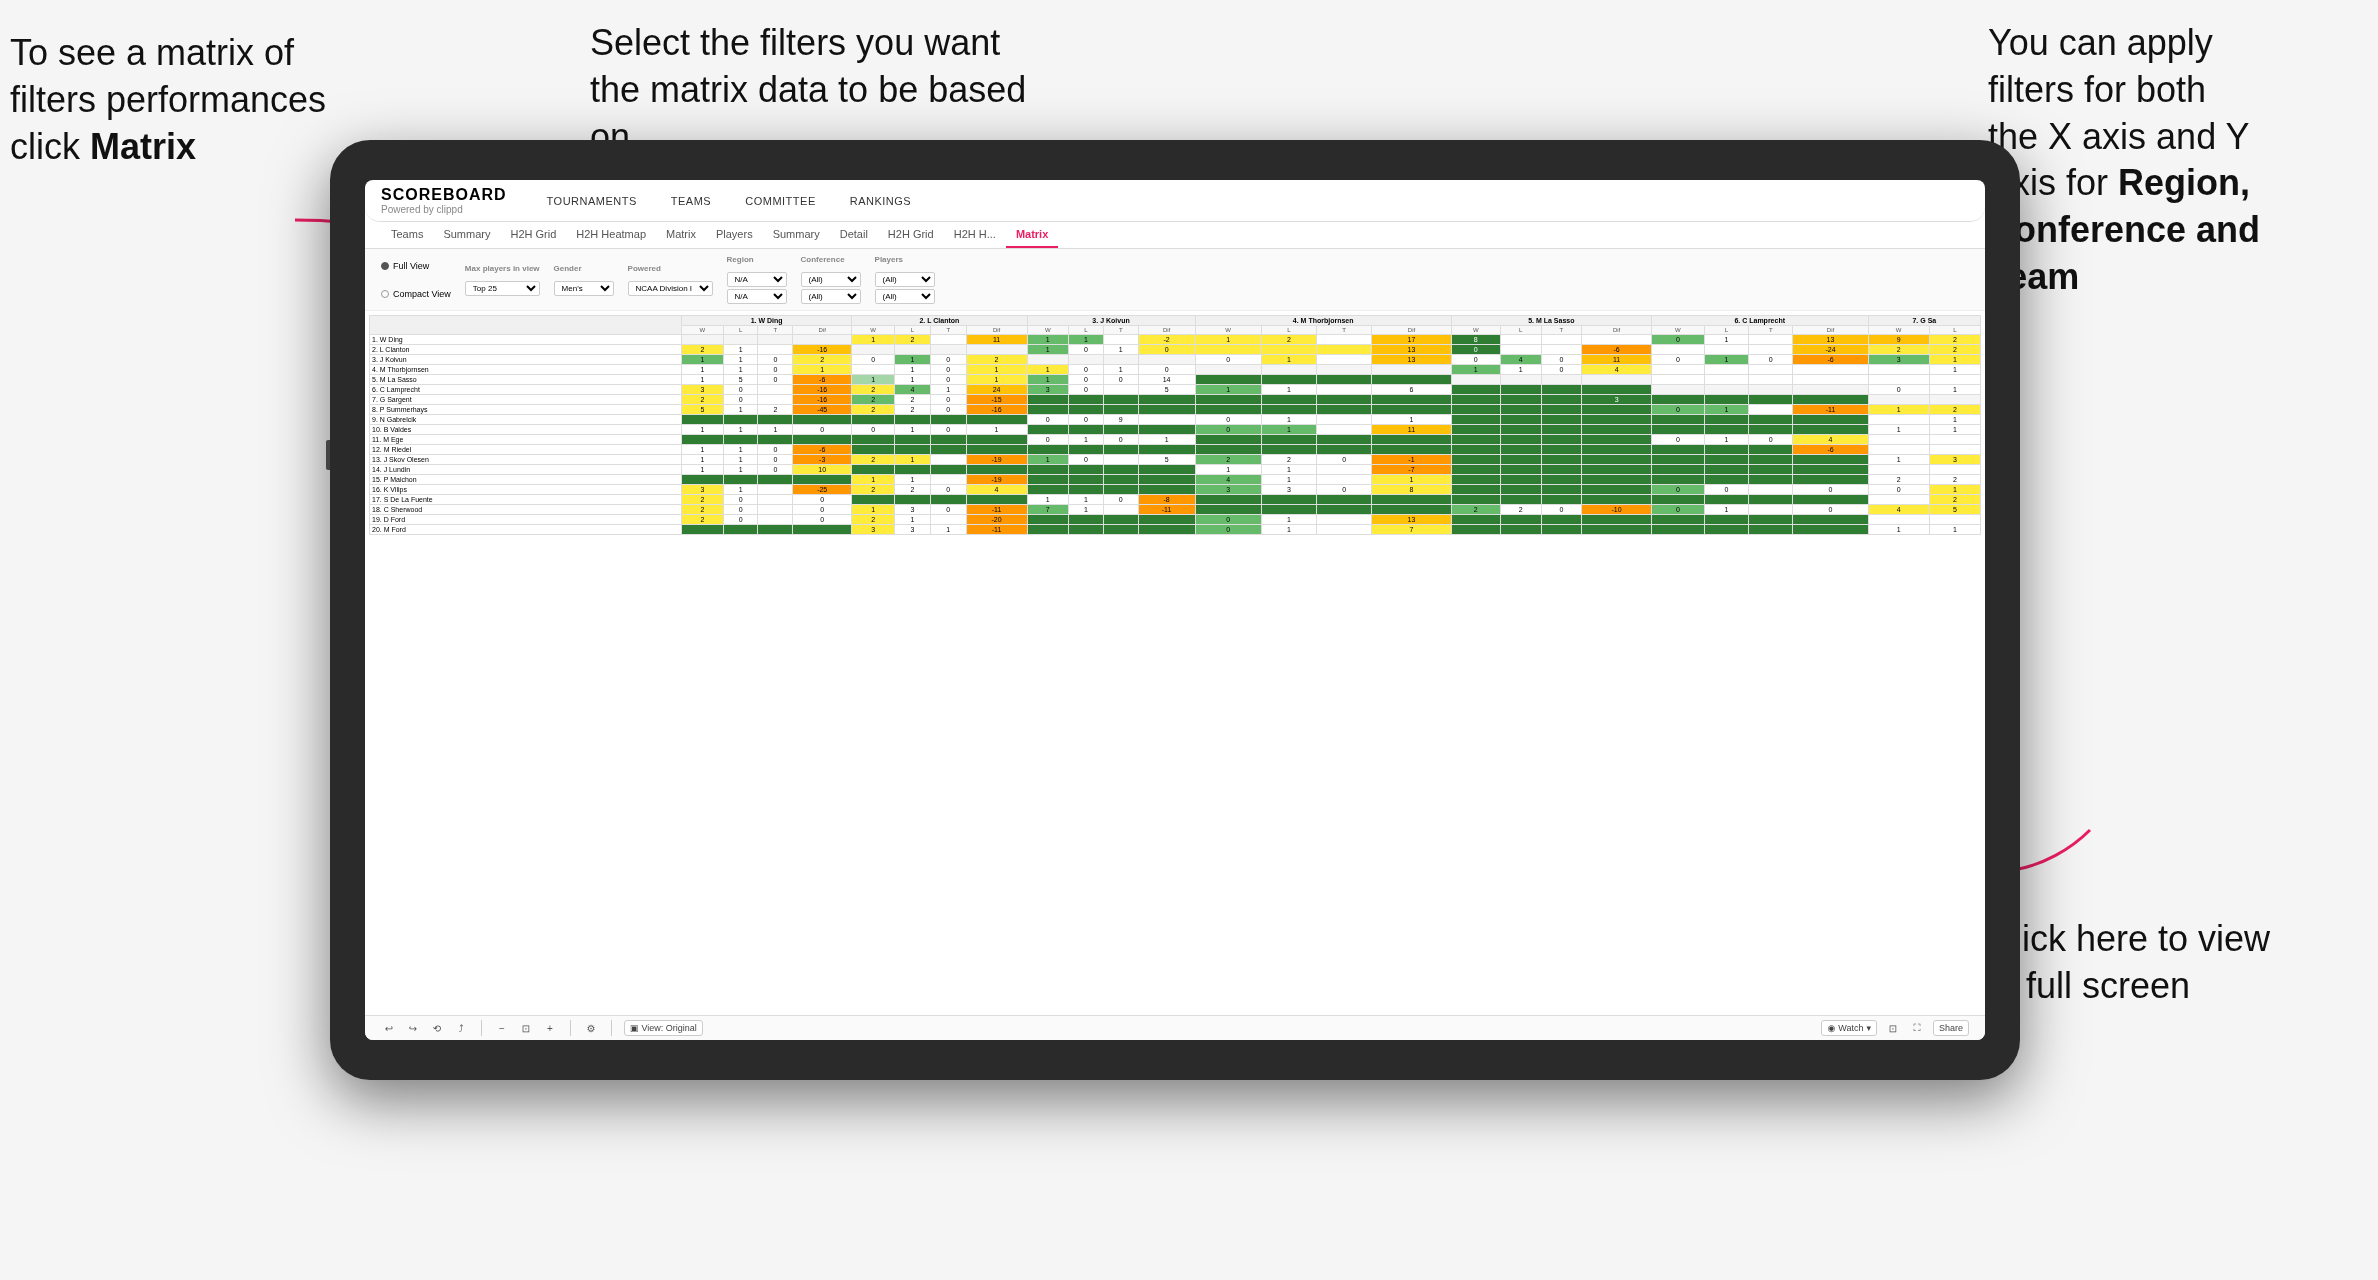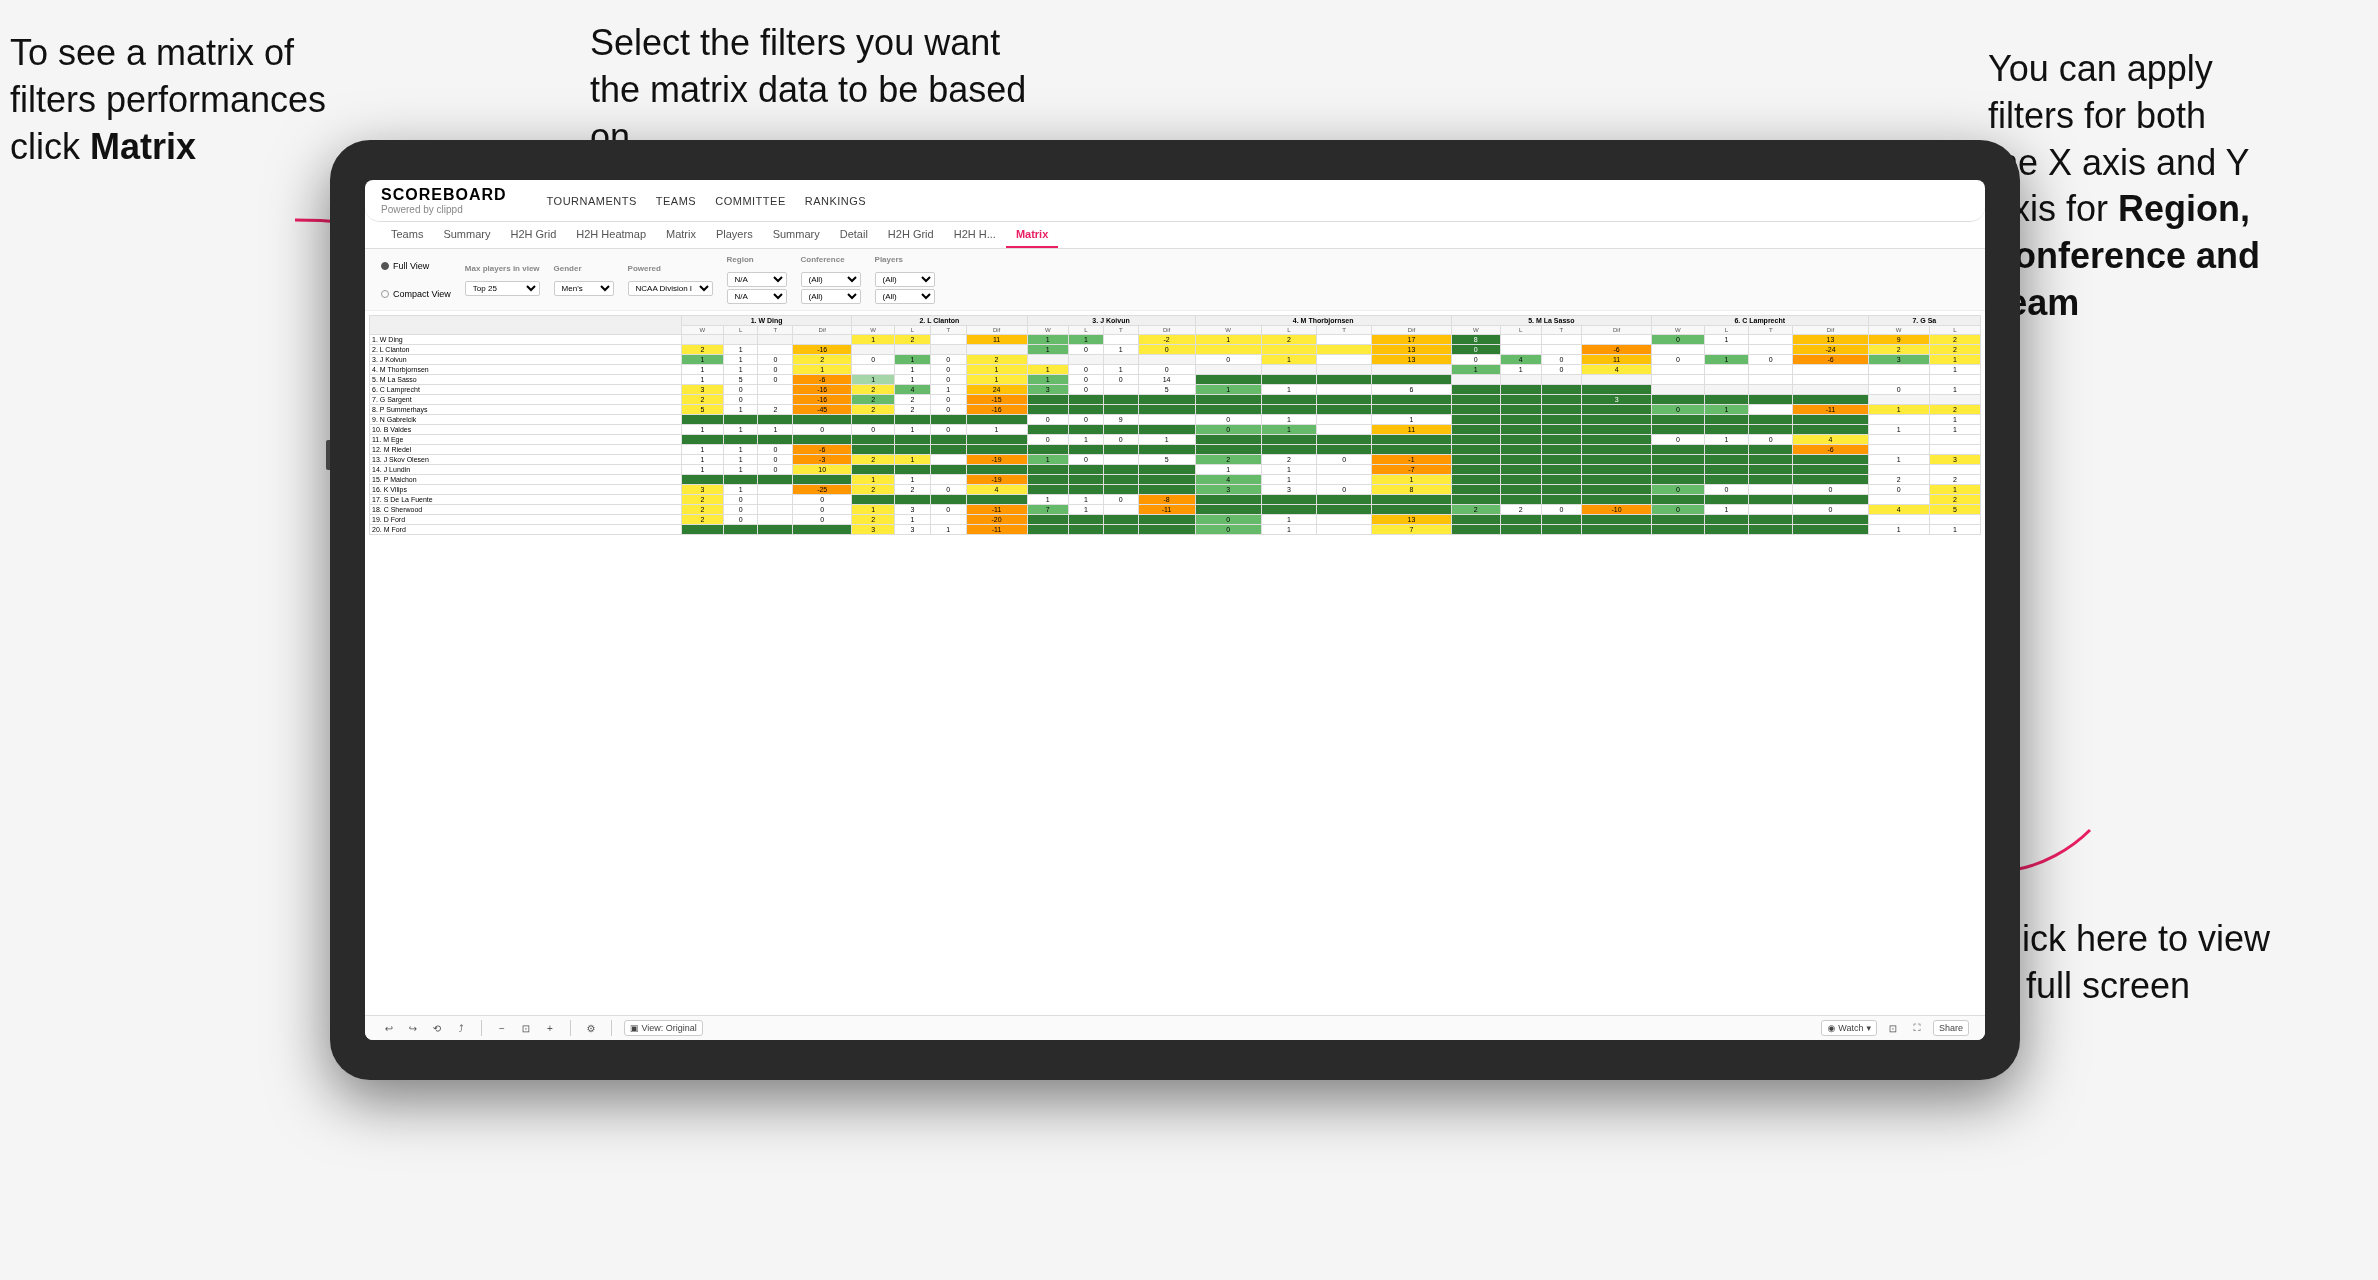--- a/index.html
+++ b/index.html
@@ -28,21 +28,20 @@
     }
     .annotation-topcenter {
       top: 20px;
       left: 590px;
       width: 460px;
     }
     .annotation-topright {
       top: 20px;
       right: 30px;
       width: 360px;
-      margin-top: 26px;
     }
     .annotation-bottomright {
       bottom: 270px;
       right: 30px;
       width: 360px;
       font-size: 36px;
     }
 
     
     .arrow-svg {
@@ -95,21 +94,21 @@
       color: #000;
       letter-spacing: 1px;
     }
     .logo-subtitle {
       font-size: 10px;
       color: #888;
     }
 
     .main-nav {
       display: flex;
-      gap: 19px;
+      gap: 34px;
       margin-left: 10px;
     }
     .main-nav-item {
       font-size: 11px;
       color: #333;
       cursor: pointer;
       text-transform: uppercase;
       letter-spacing: 0.5px;
       padding: 4px 0;
     }

